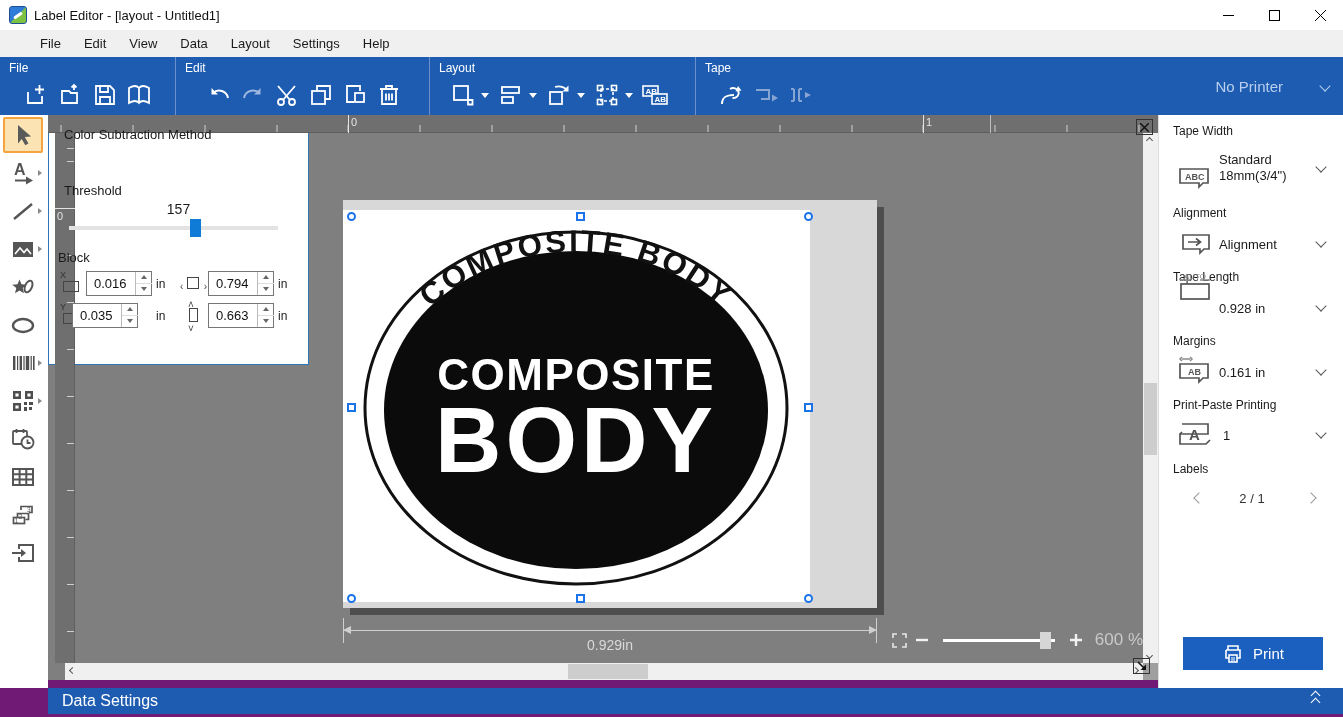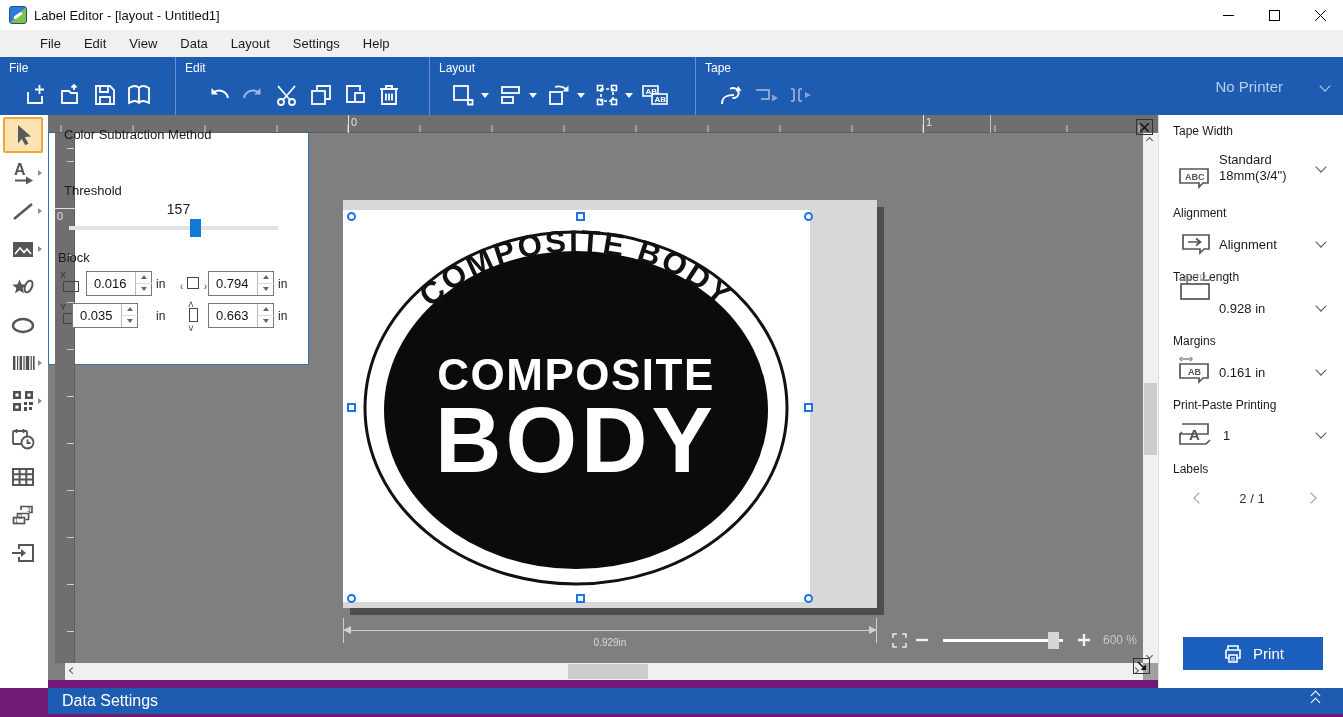--- a/index.html
+++ b/index.html
@@ -74,27 +74,27 @@
   .handle.circ { border-radius:50%; }
 
   
   #dim-line { left:295px; top:515px; width:534px; height:1px; background:#cfcfcf; }
   #dim-line::before, #dim-line::after { content:""; position:absolute; top:-4px; width:0; height:0;
     border-top:4.5px solid transparent; border-bottom:4.5px solid transparent; }
   #dim-line::before { left:0; border-right:8px solid #cfcfcf; }
   #dim-line::after  { right:0; border-left:8px solid #cfcfcf; }
   #dim-cap-l,#dim-cap-r { top:503px; width:1px; height:25px; background:#cfcfcf; }
   #dim-cap-l{ left:295px; } #dim-cap-r{ left:828px; }
-  #dim-label { left:295px; top:522px; width:534px; text-align:center; font-size:10px; color:#d9d9d9; }
+  #dim-label { left:295px; top:522px; width:534px; text-align:center; font-size:14px; color:#d9d9d9; }
 
   
   #zoombar { left:840px; top:508px; width:255px; height:34px; display:flex; align-items:center; }
   #zoom-track { position:relative; width:120px; height:3px; background:#fff; margin:0 10px; }
   #zoom-thumb { position:absolute; right:4px; top:-7px; width:11px; height:17px; background:#d6d6d6; }
-  #zoom-label { font-size:12px; color:#c9c9c9; margin-left:8px; white-space:nowrap; }
+  #zoom-label { font-size:17px; color:#c9c9c9; margin-left:8px; white-space:nowrap; }
   .zb-ic { display:flex; align-items:center; justify-content:center; margin:0 4px; }
 
   
   #vscroll { left:1095px; top:18px; width:15px; height:530px; background:#f0f0f0; }
   #vscroll .thumb { position:absolute; left:1px; top:250px; width:13px; height:72px; background:#cdcdcd; }
   #vscroll-cap { left:1095px; top:0; width:15px; height:18px; background:#6f6f6f; }
   #hscroll { left:17px; top:548px; width:1078px; height:17px; background:#f0f0f0; }
   #hscroll .thumb { position:absolute; left:503px; top:1px; width:80px; height:15px; background:#cdcdcd; }
   .sb-arrow { position:absolute; display:flex; align-items:center; justify-content:center; }
   .chev.sm { width:5px; height:5px; border-width:1.4px; border-color:#555; }

